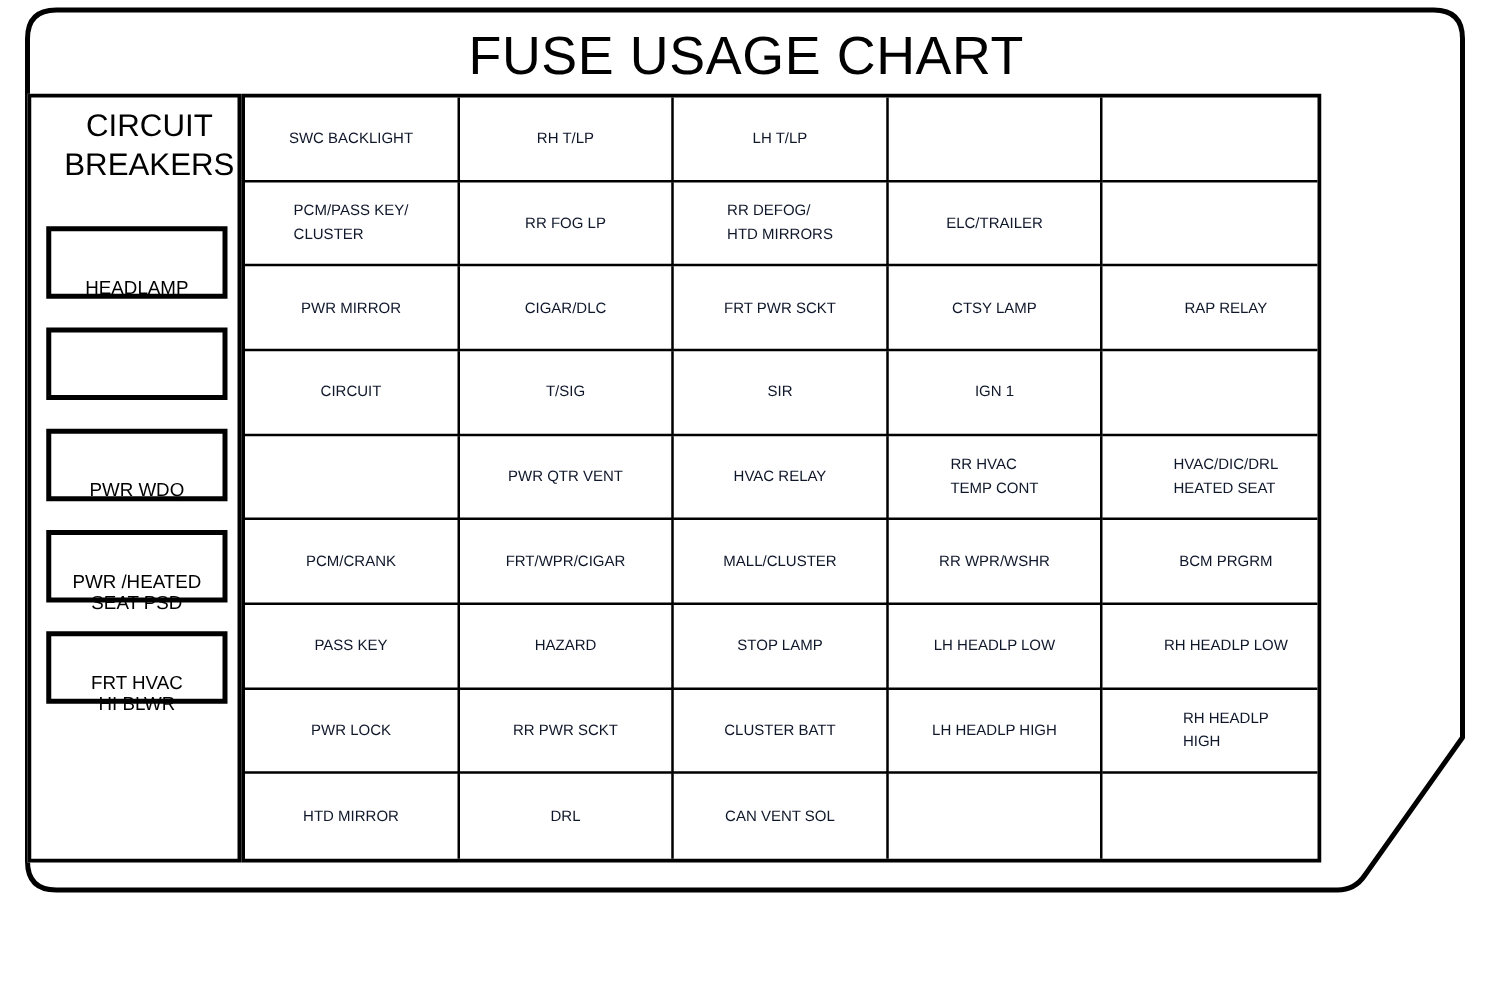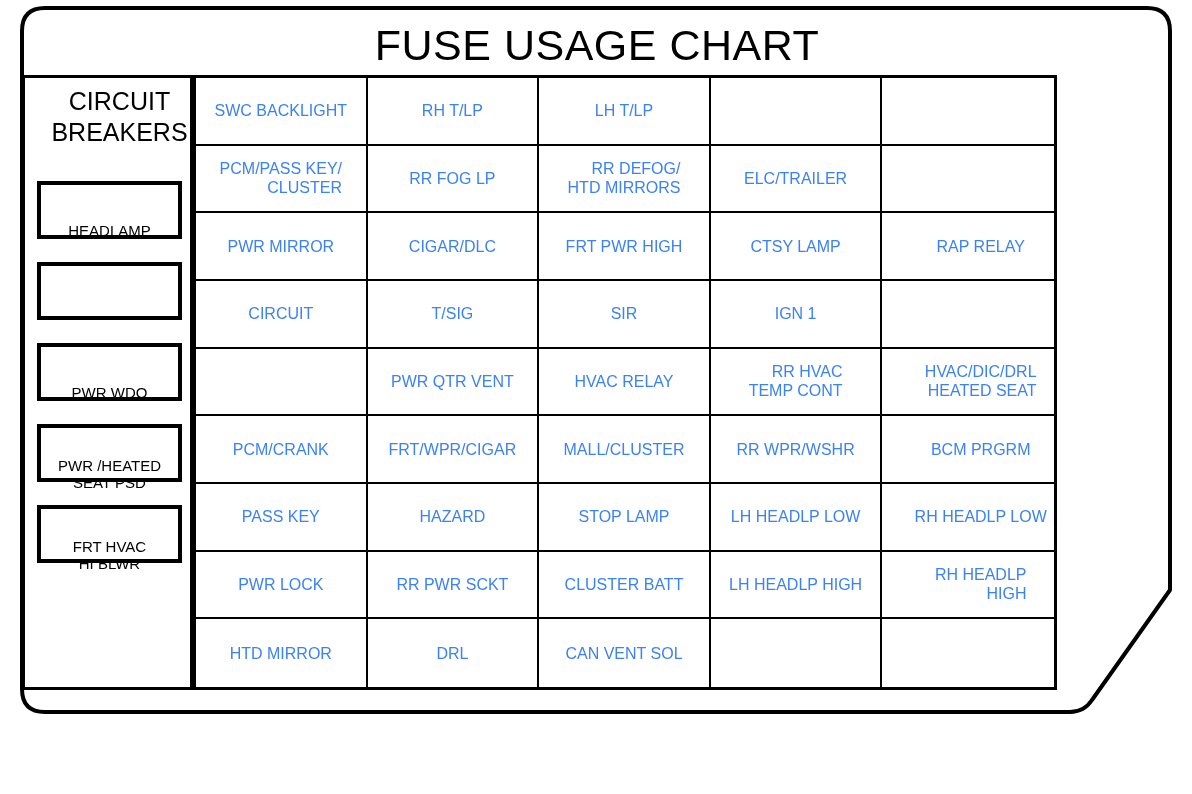--- a/index.html
+++ b/index.html
@@ -117,24 +117,24 @@
     grid-template-rows: repeat(9, 1fr);
   }
 
   .fuse-cell {
     border-right: 2px solid #000000;
     border-bottom: 2px solid #000000;
     box-sizing: border-box;
     display: flex;
     align-items: center;
     justify-content: center;
-    text-align: right;
-    font-size: 16px;
+    text-align: left;
+    font-size: 12px;
     line-height: 19px;
-    color: #3b82f6;
+    color: #0f172a;
     padding: 2px 3px;
     overflow: hidden;
   }
   .fuse-cell.last-col { border-right: none; padding-left: 28px; }
   .fuse-cell.last-row { border-bottom: none; }
   .fuse-cell .ln { display: block; white-space: nowrap; }
 </style>
 </head>
 <body>
 
@@ -246,21 +246,21 @@
           <span class="ln">PWR MIRROR</span>
         </div>
       </div>
       <div class="fuse-cell">
         <div>
           <span class="ln">CIGAR/DLC</span>
         </div>
       </div>
       <div class="fuse-cell">
         <div>
-          <span class="ln">FRT PWR HIGH</span>
+          <span class="ln">FRT PWR SCKT</span>
         </div>
       </div>
       <div class="fuse-cell">
         <div>
           <span class="ln">CTSY LAMP</span>
         </div>
       </div>
       <div class="fuse-cell last-col">
         <div>
           <span class="ln">RAP RELAY</span>

